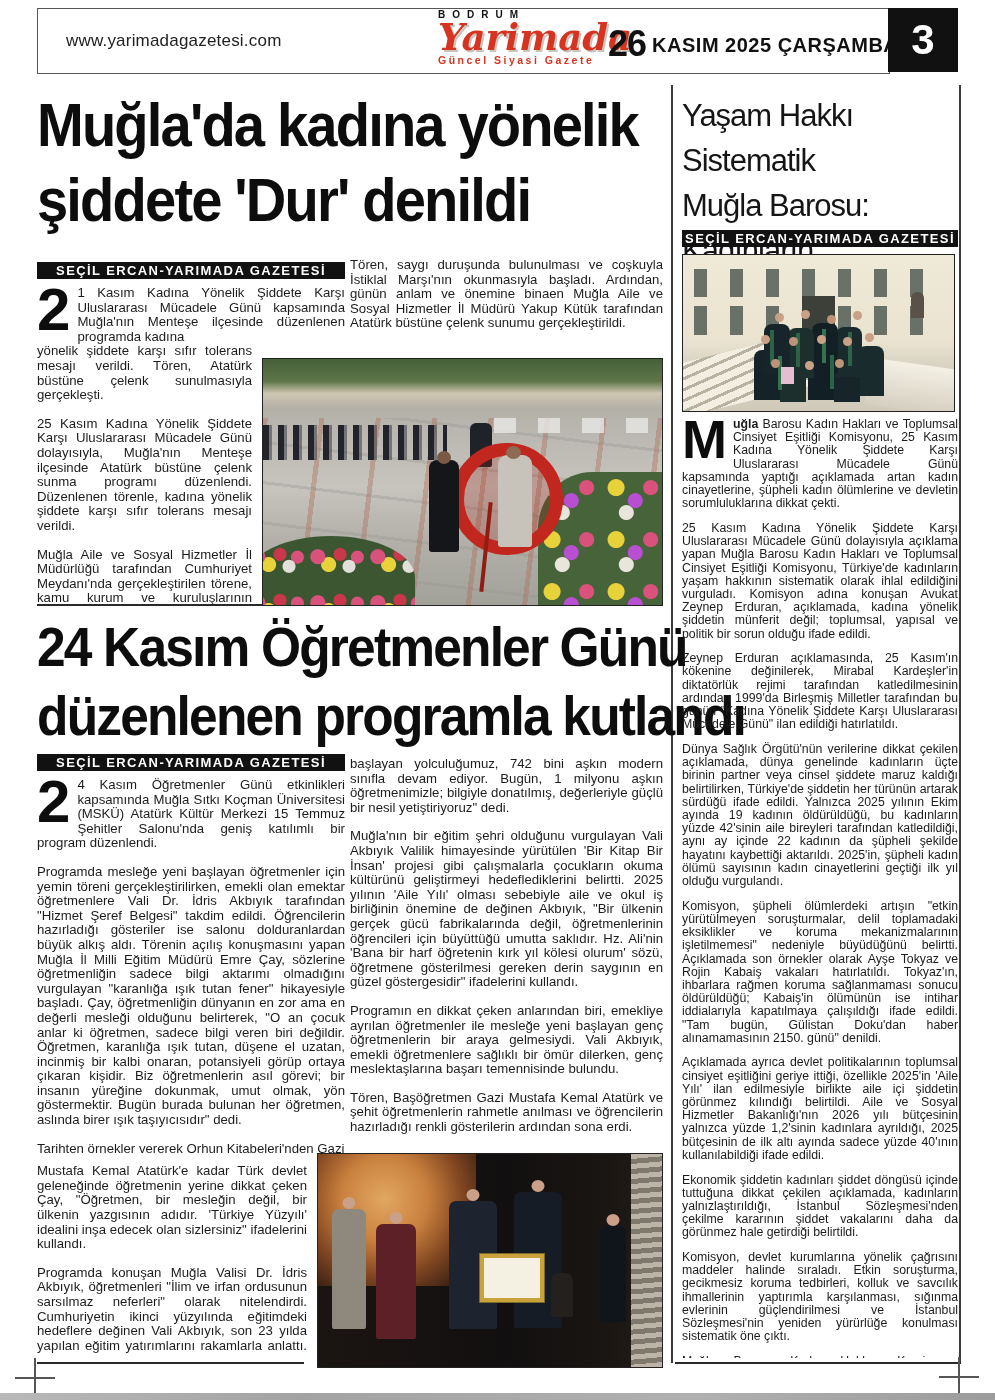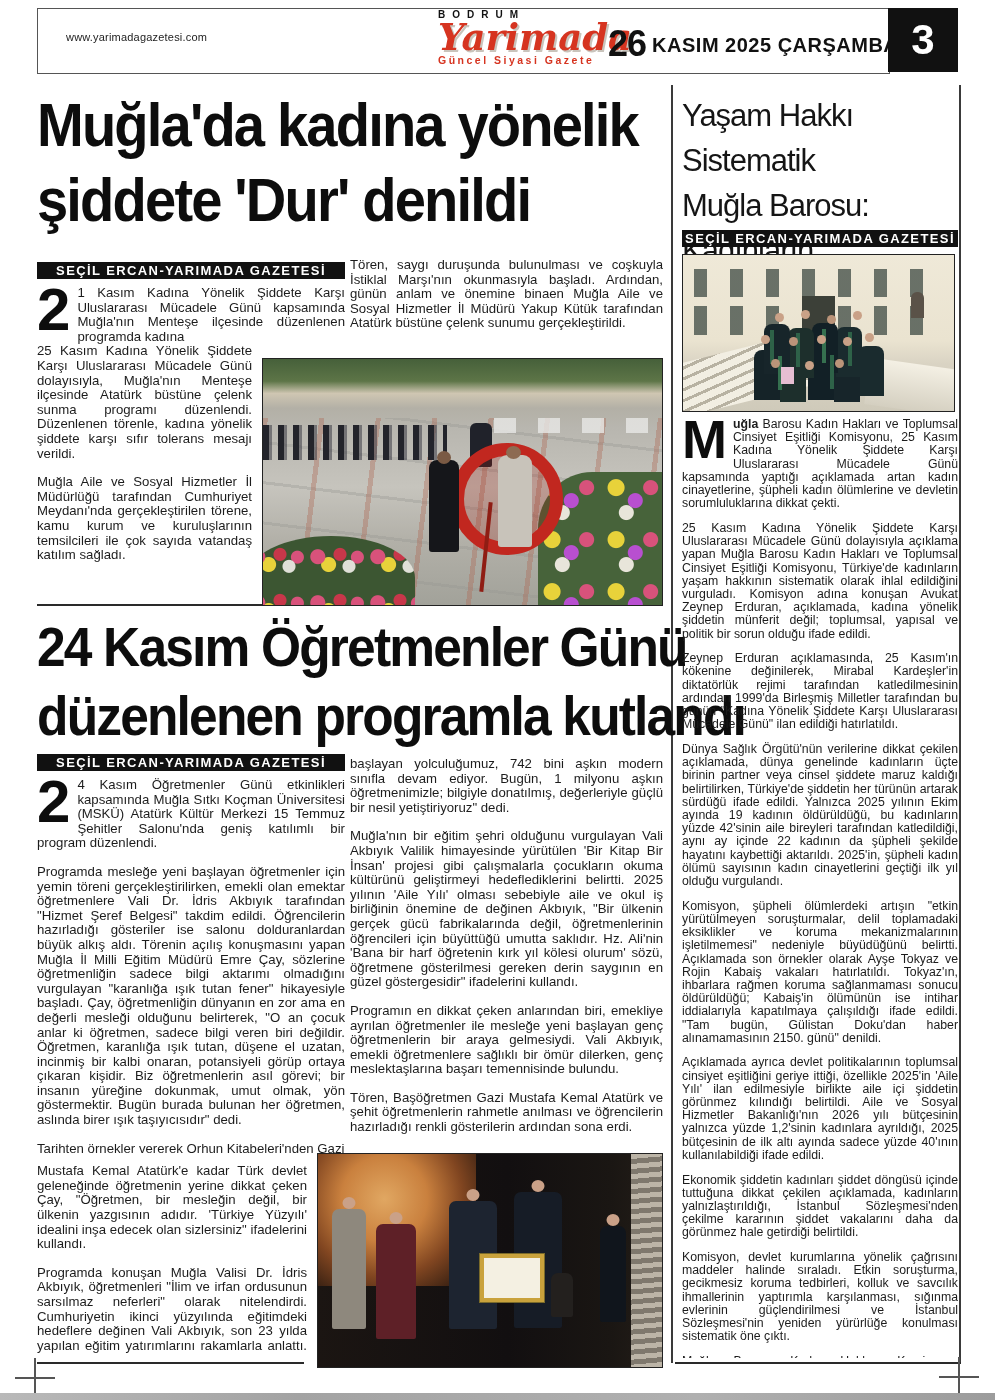--- a/index.html
+++ b/index.html
@@ -2,21 +2,21 @@
 <html><head>
 <meta charset="utf-8">
 <style>
   html,body{margin:0;padding:0;background:#ffffff;}
   .page{position:relative;width:995px;height:1400px;background:#fff;overflow:hidden;
         font-family:"Liberation Sans",sans-serif;color:#111;}
 
   
   .masthead{position:absolute;left:37px;top:8px;width:851px;height:64px;
             border:1.5px solid #555;background:#fff;}
-  .site-url{position:absolute;left:28px;top:22px;font-size:11px;color:#222;letter-spacing:.2px;}
+  .site-url{position:absolute;left:28px;top:22px;font-size:17px;color:#222;letter-spacing:.2px;}
   .logo{position:absolute;left:400px;top:0;width:250px;text-align:left;}
   .logo-top{font-size:10px;font-weight:bold;letter-spacing:7px;color:#111;}
   .logo-main{font-family:"DejaVu Serif",serif;font-style:italic;font-weight:bold;
              font-size:37px;line-height:34px;color:#d63420;text-shadow:2px 2px 0 #c9c4bc;}
   .logo-sub{font-size:10.5px;font-weight:bold;letter-spacing:2.5px;color:#d63420;}
   .date-line{position:absolute;left:570px;top:14px;width:276px;text-align:right;white-space:nowrap;}
   .date-day{font-size:36px;font-weight:bold;vertical-align:-4px;letter-spacing:-1px;}
   .date-rest{font-size:20px;font-weight:bold;letter-spacing:.5px;}
   .page-num-box{position:absolute;left:888px;top:8px;width:70px;height:64px;background:#111;
                 color:#fff;display:flex;align-items:center;justify-content:center;
@@ -168,20 +168,21 @@
   <div class="hrule" style="left:37px;top:604px;width:304px;"></div>
   <div class="hrule" style="left:37px;top:1362px;width:267px;"></div>
   <div class="hrule" style="left:675px;top:1362px;width:286px;"></div>
 
   <div class="hl hl1" style="left:37px;top:90px;">Muğla'da kadına yönelik</div>
   <div class="hl hl1" style="left:37px;top:165px;">şiddete 'Dur' denildi</div>
   <div class="byline" style="left:37px;top:262px;width:308px;">SEÇİL ERCAN-YARIMADA GAZETESİ</div>
 
   <div class="col bt" style="left:37px;top:286px;width:308px;height:320px;">
     <p class="w" style="margin-bottom:0;"><span class="dropcap">2</span><span>1 Kasım Kadına Yönelik Şiddete Karşı Uluslararası Mücadele Günü kapsamında Muğla'nın Menteşe ilçesinde düzenlenen programda kadına</span></p>
+    <p class="n1">yönelik şiddete karşı sıfır tolerans mesajı verildi. Tören, Atatürk büstüne çelenk sunulmasıyla gerçekleşti.</p>
     <p class="n1">25 Kasım Kadına Yönelik Şiddete Karşı Uluslararası Mücadele Günü dolayısıyla, Muğla'nın Menteşe ilçesinde Atatürk büstüne çelenk sunma programı düzenlendi. Düzenlenen törenle, kadına yönelik şiddete karşı sıfır tolerans mesajı verildi.</p>
     <p class="n1">Muğla Aile ve Sosyal Hizmetler İl Müdürlüğü tarafından Cumhuriyet Meydanı'nda gerçekleştirilen törene, kamu kurum ve kuruluşlarının temsilcileri ile çok sayıda vatandaş katılım sağladı.</p>
   </div>
 
   <div class="col bt" style="left:350px;top:258px;width:313px;height:96px;">
     <p>Tören, saygı duruşunda bulunulması ve coşkuyla İstiklal Marşı'nın okunmasıyla başladı. Ardından, günün anlam ve önemine binaen Muğla Aile ve Sosyal Hizmetler İl Müdürü Yakup Kütük tarafından Atatürk büstüne çelenk sunumu gerçekleştirildi.</p>
   </div>
 
   <div class="photo ph1" style="left:262px;top:358px;width:399px;height:246px;">
     <div class="ph1-pavers"></div>

